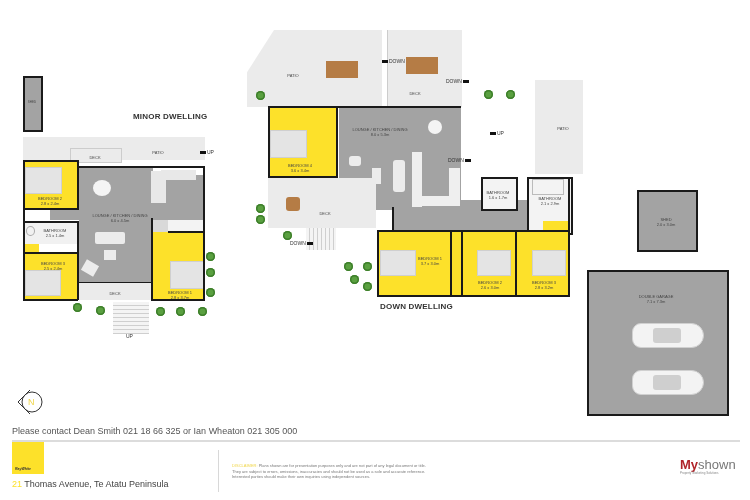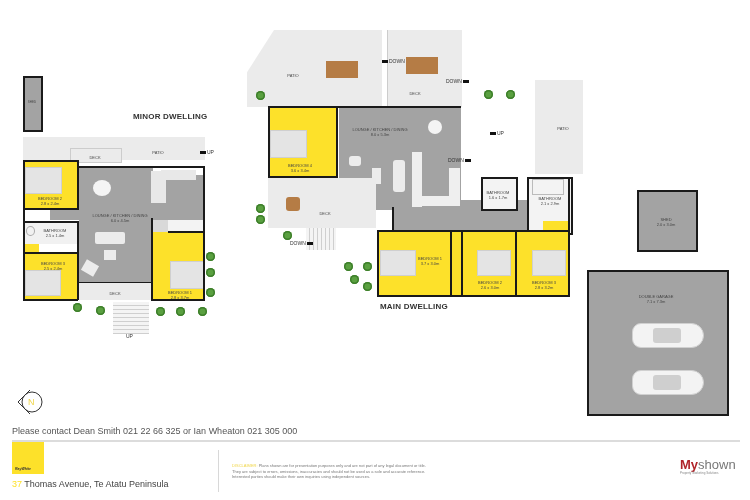--- a/index.html
+++ b/index.html
@@ -188,21 +188,21 @@
   <div class="wall" style="left:268px;top:176px;width:70px;height:2px;"></div>
   <div class="wall" style="left:377px;top:230px;width:2px;height:66px;"></div>
   <div class="wall" style="left:377px;top:295px;width:193px;height:2px;"></div>
   <div class="wall" style="left:568px;top:177px;width:2px;height:119px;"></div>
   <div class="wall" style="left:377px;top:230px;width:193px;height:2px;"></div>
   <div class="wall" style="left:450px;top:230px;width:2px;height:66px;"></div>
   <div class="wall" style="left:461px;top:230px;width:2px;height:66px;"></div>
   <div class="wall" style="left:515px;top:230px;width:2px;height:66px;"></div>
   <div class="wall" style="left:392px;top:207px;width:2px;height:24px;"></div>
 
-  <div class="title" style="left:380px;top:302px;">MAIN DWELLING</div>
+  <div class="title" style="left:380px;top:302px;">DOWN DWELLING</div>
 
   <div class="tree" style="left:484px;top:90px;"></div>
   <div class="tree" style="left:506px;top:90px;"></div>
   <div class="tree" style="left:256px;top:91px;"></div>
   <div class="tree" style="left:256px;top:215px;"></div>
   <div class="tree" style="left:283px;top:231px;"></div>
   <div class="tree" style="left:344px;top:262px;"></div>
   <div class="tree" style="left:363px;top:262px;"></div>
   <div class="tree" style="left:350px;top:275px;"></div>
   <div class="tree" style="left:363px;top:282px;"></div>
@@ -223,28 +223,28 @@
 </div>
 
 <div class="abs" style="left:16px;top:388px;width:28px;height:28px;">
   <svg width="28" height="28" viewBox="0 0 28 28">
     <circle cx="16" cy="14" r="10" fill="none" stroke="#333" stroke-width="1"></circle>
     <polyline points="14,2 2,14 14,26" fill="none" stroke="#333" stroke-width="1"></polyline>
   </svg>
   <span style="position:absolute;left:12px;top:9px;font-size:9px;color:#f0d64a;font-family:'Liberation Sans',sans-serif;">N</span>
 </div>
 
-<div class="footer-text" style="left:12px;top:426px;font-size:9px;color:#555;">Please contact Dean Smith 021 22 66 325 or Ian Wheaton 021 305 000</div>
+<div class="footer-text" style="left:12px;top:426px;font-size:9px;color:#555;">Please contact Dean Smith 021 18 66 325 or Ian Wheaton 021 305 000</div>
 <div class="abs" style="left:12px;top:440px;width:728px;height:2px;background:#dcdcdc;"></div>
 
 <div class="abs" style="left:12px;top:442px;width:32px;height:32px;background:#fde12a;">
   <span style="position:absolute;left:3px;bottom:3px;font-size:3.5px;font-style:italic;font-weight:bold;color:#333;">RayWhite</span>
 </div>
 <div class="footer-text" style="left:12px;top:479px;font-size:9px;color:#444;">
-  <span style="color:#fde12a;">37</span><span> Thomas Avenue, Te Atatu Peninsula</span>
+  <span style="color:#fde12a;">21</span><span> Thomas Avenue, Te Atatu Peninsula</span>
 </div>
 
 <div class="abs" style="left:218px;top:450px;width:1px;height:42px;background:#d8d8d8;"></div>
 <div class="footer-text" style="left:232px;top:463px;font-size:4px;line-height:5.5px;color:#777;">
   <div><span style="color:#f0d64a;">DISCLAIMER:</span><span> Plans shown are for presentation purposes only and are not part of any legal document or title.</span></div>
   <div>They are subject to errors, omissions, inaccuracies and should not be used as a sole and accurate reference.</div>
   <div>Interested parties should make their own inquiries using independent sources.</div>
 </div>
 
 <div class="abs" style="left:680px;top:455px;">

